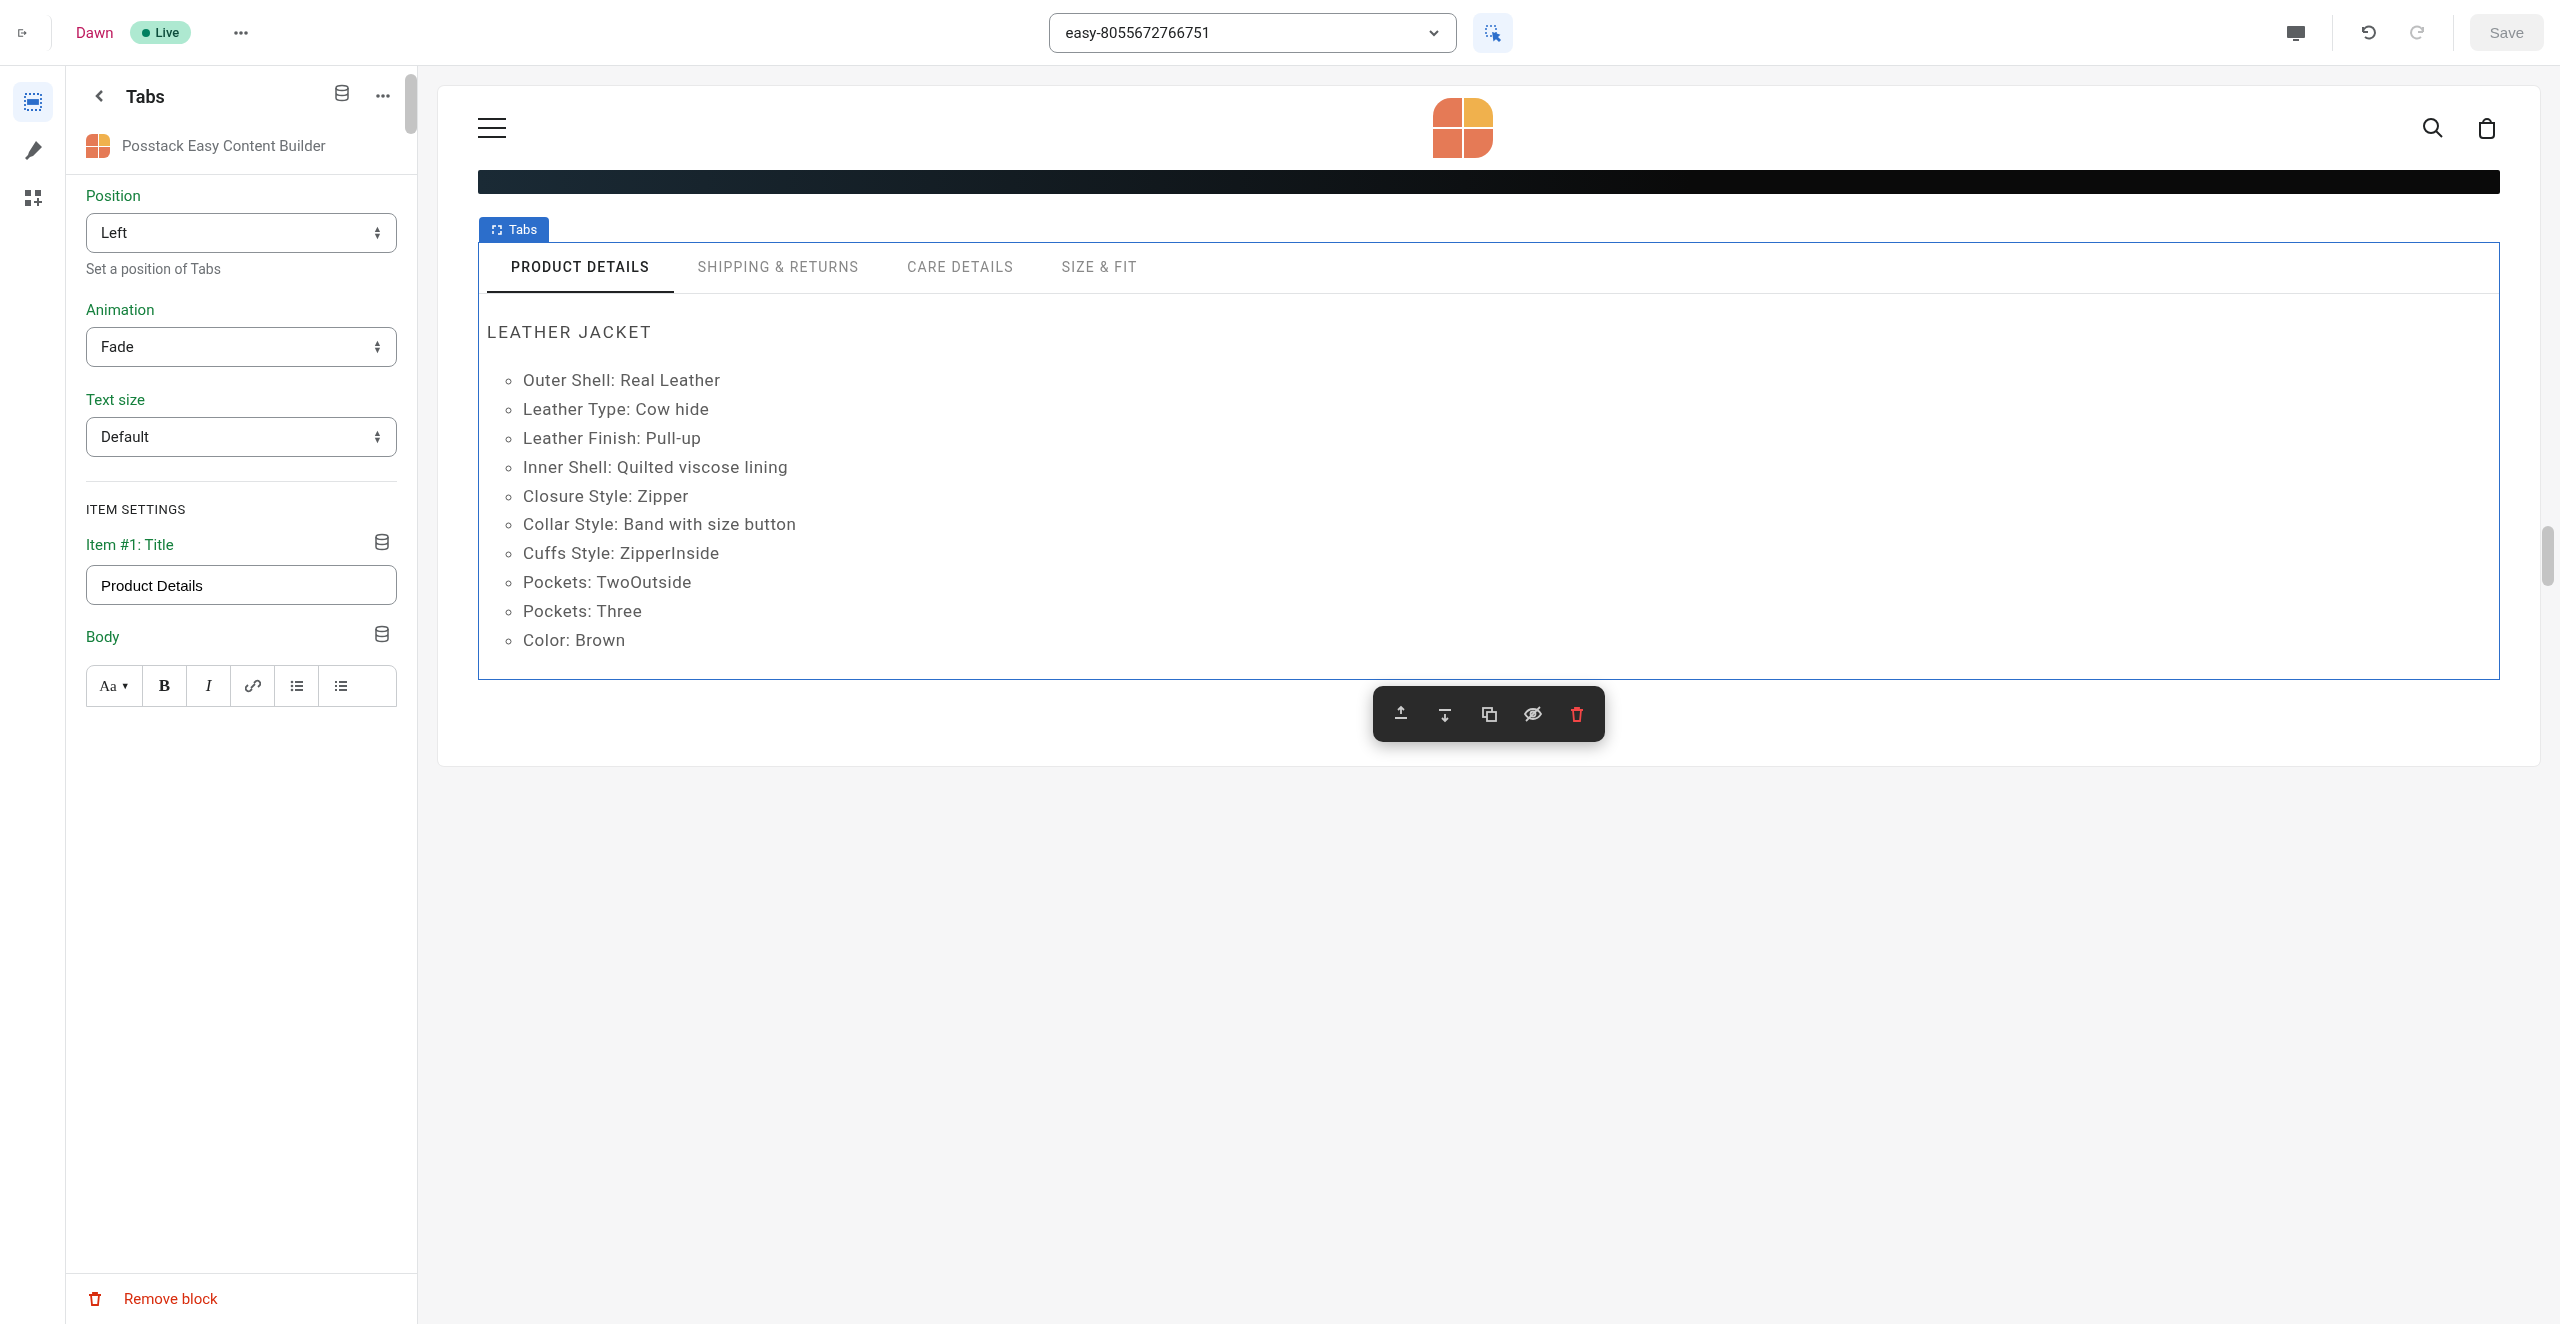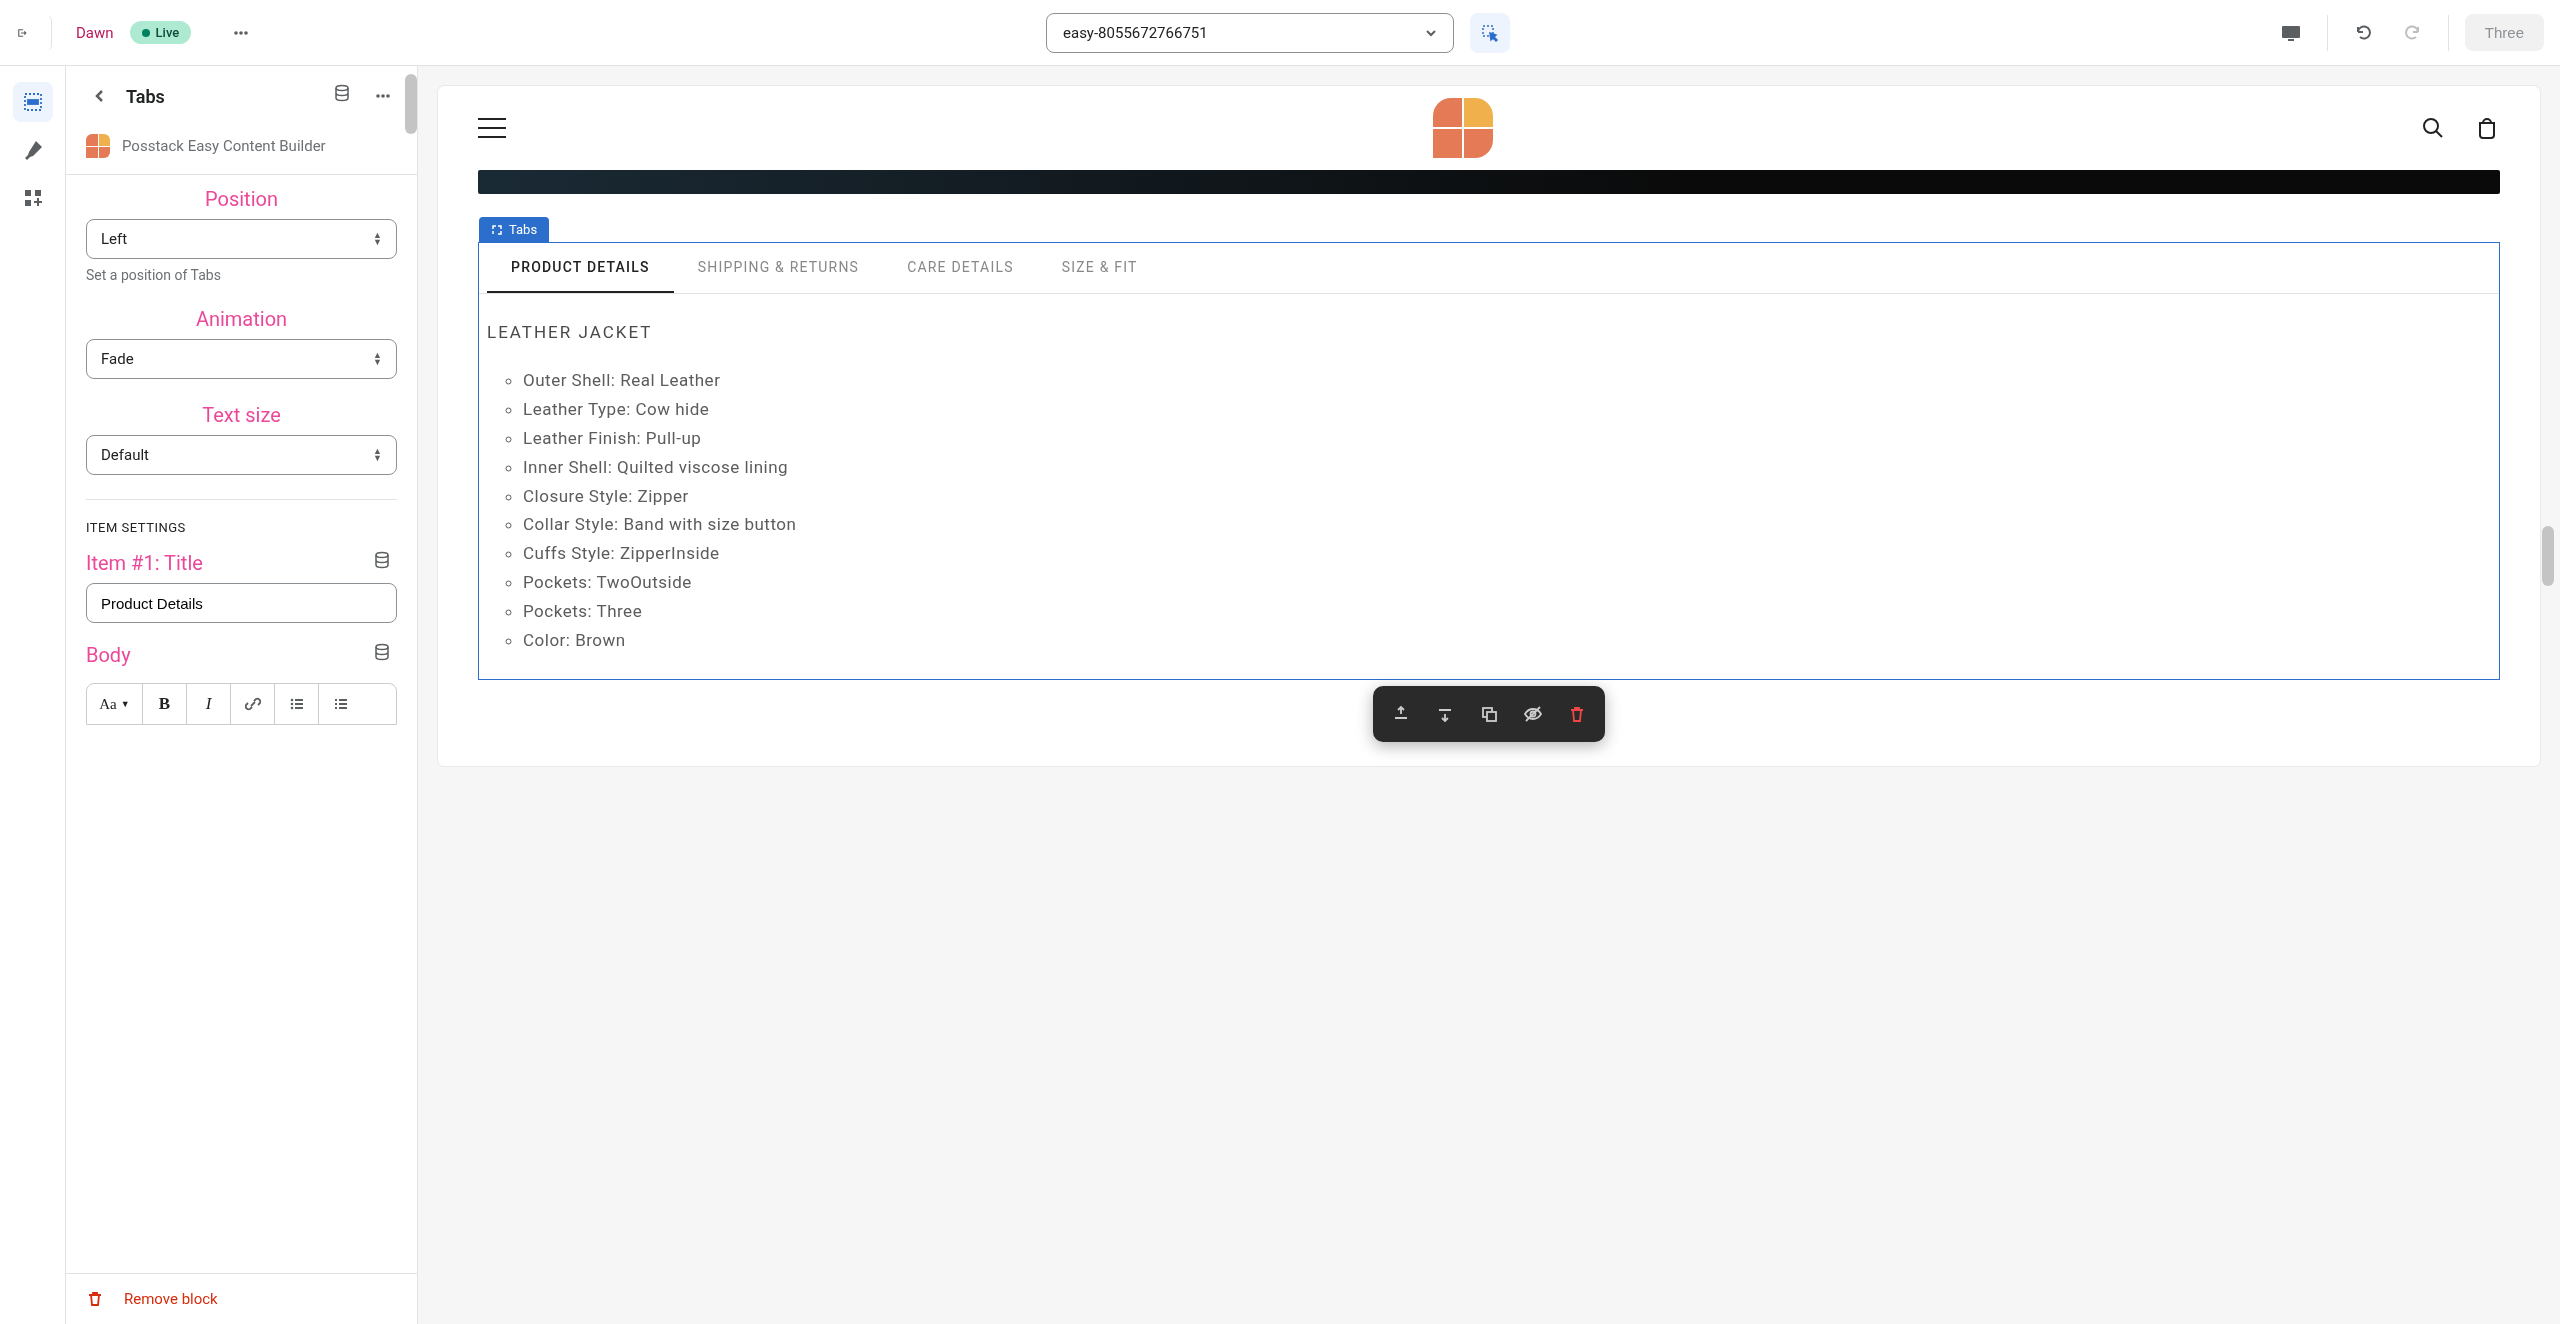--- a/index.html
+++ b/index.html
@@ -37,21 +37,21 @@
 .db-icon { width: 24px; height: 24px; cursor: pointer; }
 .sidebar-more { width: 28px; height: 28px; display: flex; align-items: center; justify-content: center; cursor: pointer; }
 .app-row { padding: 8px 20px 16px; display: flex; align-items: center; gap: 12px; border-bottom: 1px solid #e1e3e5; }
 .app-icon { width: 24px; height: 24px; display: grid; grid-template-columns: 1fr 1fr; grid-template-rows: 1fr 1fr; gap: 1px; }
 .app-icon div:nth-child(1) { background: #e57a56; border-top-left-radius: 6px; }
 .app-icon div:nth-child(2) { background: #f0b14d; border-top-right-radius: 6px; }
 .app-icon div:nth-child(3) { background: #e57a56; }
 .app-icon div:nth-child(4) { background: #e57a56; border-bottom-right-radius: 6px; }
 .app-name { font-size: 15px; color: #6d7175; }
 .form-group { padding: 12px 20px; }
-.form-label { font-size: 20px; color: #ec4899; margin-bottom: 8px; display: block; text-align: center; }
+.form-label { font-size: 15px; color: #15803d; margin-bottom: 8px; display: block; }
 .form-select { width: 100%; height: 40px; border: 1px solid #8c9196; border-radius: 8px; padding: 12px 14px; font-size: 15px; background: #fff; display: flex; align-items: center; justify-content: space-between; cursor: pointer; }
 .form-help { font-size: 14px; color: #6d7175; margin-top: 8px; }
 .section-hr { border: none; border-top: 1px solid #e1e3e5; margin: 12px 20px; }
 .section-heading { font-size: 13px; font-weight: 400; letter-spacing: 0.5px; color: #202223; padding: 8px 20px; }
 .label-row { display: flex; justify-content: space-between; align-items: center; padding: 8px 20px 8px; }
 .form-input { width: calc(100% - 40px); margin: 0 20px; height: 40px; border: 1px solid #8c9196; border-radius: 8px; padding: 0 14px; font-size: 15px; background: #fff; }
 .rte-toolbar { margin: 8px 20px 0; border: 1px solid #c9cccf; border-radius: 8px 8px 0 0; display: flex; }
 .rte-btn { width: 44px; height: 40px; display: flex; align-items: center; justify-content: center; border-right: 1px solid #c9cccf; cursor: pointer; font-family: serif; }
 .rte-btn:last-child { border-right: none; }
 .sidebar-footer { border-top: 1px solid #e1e3e5; padding: 16px 20px; display: flex; align-items: center; gap: 20px; cursor: pointer; }
@@ -140,21 +140,21 @@
       <svg width="20" height="20" viewBox="0 0 20 20" fill="none" stroke="#5c5f62" stroke-width="2">
           <path d="M4 9a6 6 0 1 1 2 5M4 9V4m0 5h5"></path>
         </svg>
     </div>
     <div class="icon-btn" style="opacity:0.4">
       <svg width="20" height="20" viewBox="0 0 20 20" fill="none" stroke="#5c5f62" stroke-width="2">
           <path d="M16 9a6 6 0 1 0-2 5M16 9V4m0 5h-5"></path>
         </svg>
     </div>
     <div class="divider-v"></div>
-    <button class="save-btn">Three</button>
+    <button class="save-btn">Save</button>
   </div>
 </div>
 
 <div class="main">
 
   <div class="rail">
     <div class="rail-item active">
       <svg width="22" height="22" viewBox="0 0 22 22" fill="none" stroke="#2c6ecb" stroke-width="1.8">
           <rect x="3" y="3" width="16" height="16" stroke-dasharray="2 2"></rect>
           <rect x="6" y="9" width="10" height="4" fill="#2c6ecb"></rect>

